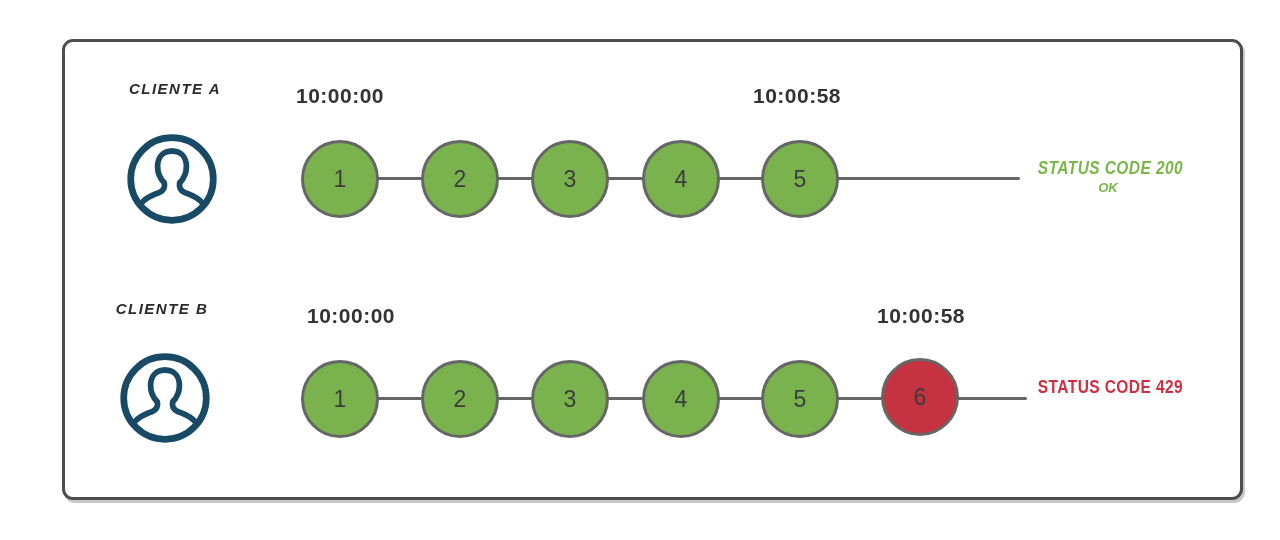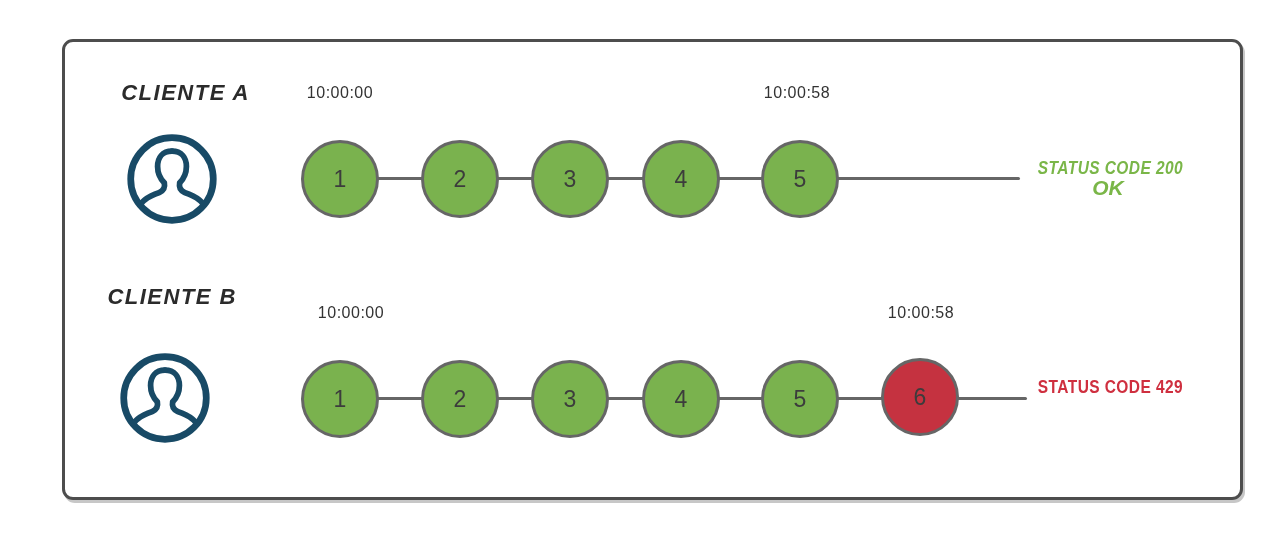--- a/index.html
+++ b/index.html
@@ -6,44 +6,44 @@
   .stage{
     position:relative;width:1280px;height:540px;background:#ffffff;overflow:hidden;
     font-family:"Liberation Sans", sans-serif;
   }
   .frame{
     position:absolute;left:62px;top:39px;width:1181px;height:461px;
     border:3px solid #4d4d4d;border-radius:11px;box-sizing:border-box;
     box-shadow:2px 3px 0 rgba(70,70,70,.30);background:#ffffff;
   }
   .client-label{
-    position:absolute;width:150px;text-align:right;
-    font-size:22px;font-weight:bold;font-style:italic;letter-spacing:1.5px;
+    position:absolute;width:150px;text-align:center;
+    font-size:15px;font-weight:bold;font-style:italic;letter-spacing:1.5px;
     color:#2b2b2b;
   }
   .time{
     position:absolute;width:110px;text-align:center;
-    font-size:16px;font-weight:normal;letter-spacing:.5px;color:#333333;
+    font-size:21px;font-weight:bold;letter-spacing:.5px;color:#333333;
   }
   .wire{
     position:absolute;height:3px;background:#666666;z-index:1;border-radius:2px;
   }
   .node{
     position:absolute;width:78px;height:78px;border-radius:50%;
     border:3px solid #666666;box-sizing:border-box;z-index:2;
     display:flex;align-items:center;justify-content:center;
     font-size:23px;color:#3c3c3c;
   }
   .avatar{position:absolute;z-index:2;}
   .status{position:absolute;width:164px;text-align:center;z-index:2;}
   .status .l1{
     display:inline-block;font-size:18px;font-weight:600;letter-spacing:.5px;
     transform:scaleX(.86);transform-origin:center;white-space:nowrap;line-height:20px;
   }
-  .status .l2{display:block;font-size:21px;font-weight:700;line-height:20px;white-space:nowrap;}
+  .status .l2{display:block;font-size:13px;font-weight:700;line-height:20px;white-space:nowrap;}
 </style>
 </head>
 <body>
 
 <div class="stage">
   <div class="frame"></div>
 
   <div class="client-label" style="left:100px;top:80px">CLIENTE A</div>
 
   <svg class="avatar" style="left:124px;top:131px" width="96" height="96" viewBox="0 0 100 100">
@@ -78,21 +78,21 @@
     </div>
   <div class="node ok" style="left: 761px; top: 140px; background: rgb(122, 178, 78);">
     <span>5</span>
     </div>
 
   <div class="status ok" style="left: 1026px; top: 158px; color: rgb(122, 182, 72); font-style: italic;">
     <span class="l1">STATUS CODE 200</span>
     <span class="l2">OK</span>
   </div>
 
-  <div class="client-label" style="left:87px;top:284px">CLIENTE B</div>
+  <div class="client-label" style="left:87px;top:300px">CLIENTE B</div>
 
   <svg class="avatar" style="left:117px;top:350px" width="96" height="96" viewBox="0 0 100 100">
     <defs>
         <clipPath id="clipB">
           <circle cx="50" cy="50" r="42"></circle>
         </clipPath>
       </defs>
     <circle cx="50" cy="50" r="43" fill="none" stroke="#184a66" stroke-width="7"></circle>
     <g clip-path="url(#clipB)" fill="none" stroke="#184a66" stroke-width="6" stroke-linecap="round">
       <path d="M50,21 c10,0 15,7 15,16 c0,7 -3,13 -7,17 c-1,5 1,8 5,10 c13,4 21,10 25,21"></path>

